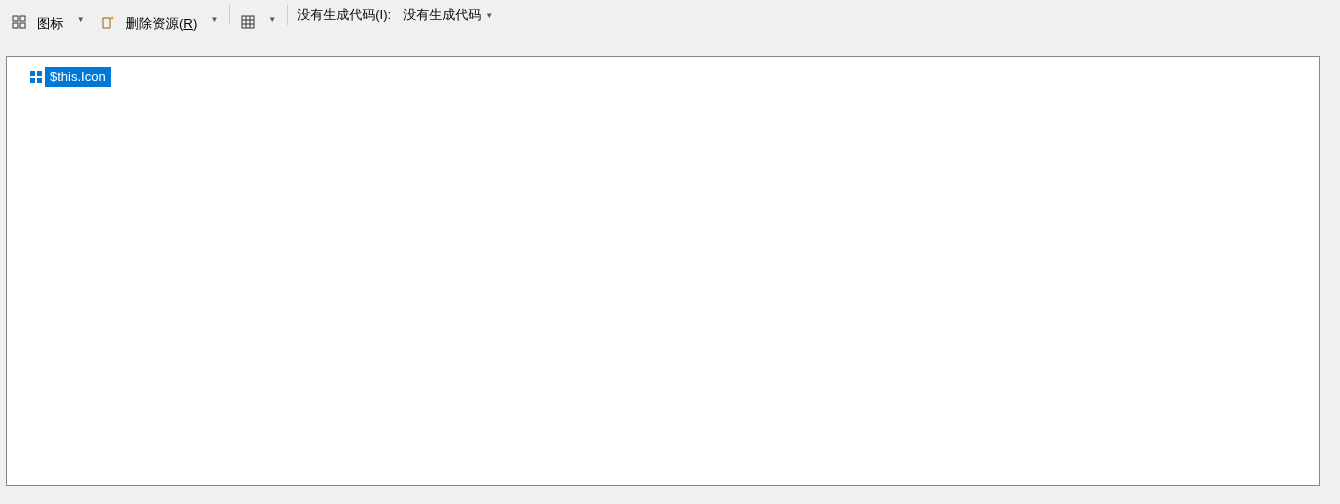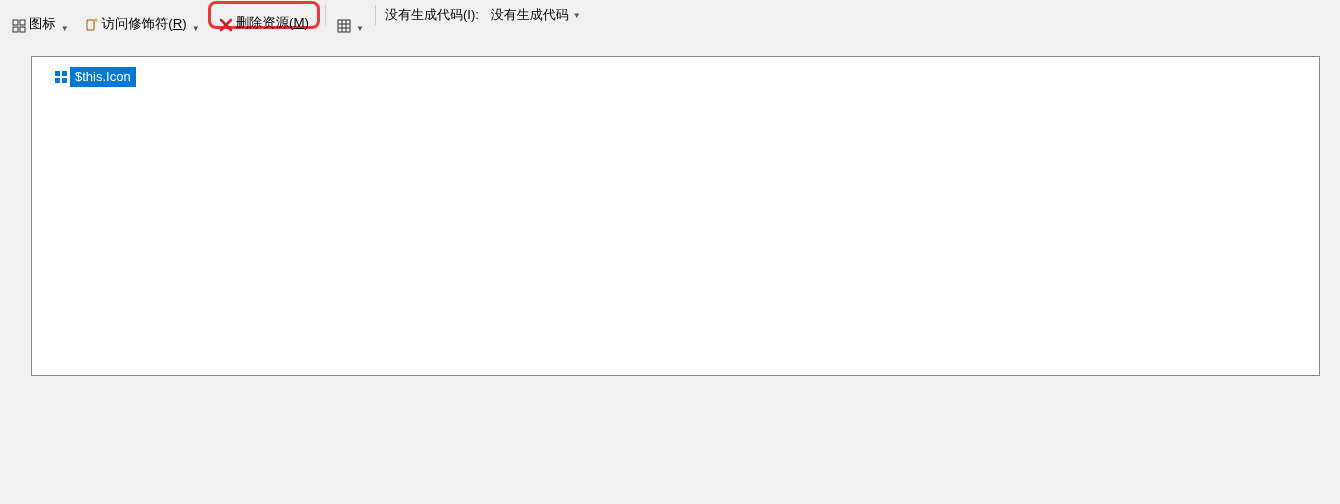--- a/index.html
+++ b/index.html
@@ -19,27 +19,27 @@
     .toolbar {
       display: flex;
       align-items: center;
       height: 30px;
       padding: 2px 6px;
       gap: 2px;
       background: #f0f0f0;
     }
     .toolbar-btn {
       display: inline-flex;
-      align-items: flex-end;
+      align-items: flex-start;
       padding: 2px 5px;
       height: 24px;
       border: 1px solid transparent;
       background: transparent;
       cursor: pointer;
-      gap: 3px;
+      gap: 11px;
       margin-top: 17px;
     }
     .dropdown-arrow {
       margin-left: 2px;
       font-size: 8px;
       color: #555;
     }
     .toolbar-sep {
       width: 1px;
       height: 20px;
@@ -65,24 +65,24 @@
       padding: 0 2px;
       height: 28px;
     }
     .highlight-box .toolbar-btn {
       height: 22px;
     }
     .underline-char {
       text-decoration: underline;
     }
     .content-area {
-      margin: 26px 20px 10px 31px;
+      margin: 26px 20px 10px 6px;
       background: #fff;
       border: 1px solid #828790;
-      height: 320px;
+      height: 430px;
       padding: 8px;
       position: relative;
     }
     .resource-item {
       display: inline-flex;
       align-items: center;
       gap: 0;
       position: absolute;
       top: 10px;
       left: 20px;
@@ -124,37 +124,25 @@
 
   <button class="toolbar-btn">
     <span>
       <svg width="16" height="16" viewBox="0 0 16 16">
         <path d="M4 3 L11 3 L11 13 L4 13 Z" fill="none" stroke="#a35a00" stroke-width="1"></path>
         <path d="M12 2 L14 4 M12 4 L14 2 M13 1 L13 5 M11 3 L15 3" stroke="#f5a623" stroke-width="0.8"></path>
         <circle cx="13" cy="3" r="1" fill="#f5a623"></circle>
       </svg>
     </span>
     <span>
-      <span>访问修饰符(</span><span class="underline-char">R</span><span>)</span>
+      <span>删除资源(</span><span class="underline-char">R</span><span>)</span>
     </span>
     <span class="dropdown-arrow">▼</span>
   </button>
 
-  <span class="highlight-box">
-    <button class="toolbar-btn">
-      <span>
-        <svg width="14" height="14" viewBox="0 0 14 14">
-          <path d="M2 2 L12 12 M12 2 L2 12" stroke="#c62828" stroke-width="2.5" stroke-linecap="round"></path>
-        </svg>
-      </span>
-      <span>
-        <span>删除资源(</span><span class="underline-char">M</span><span>)</span>
-      </span>
-    </button>
-  </span>
 
   <div class="toolbar-sep"></div>
 
   <button class="toolbar-btn">
     <span>
       <svg width="14" height="14" viewBox="0 0 14 14">
         <rect x="1" y="1" width="12" height="12" fill="none" stroke="#333" stroke-width="1"></rect>
         <line x1="1" y1="5" x2="13" y2="5" stroke="#333" stroke-width="1"></line>
         <line x1="1" y1="9" x2="13" y2="9" stroke="#333" stroke-width="1"></line>
         <line x1="5" y1="1" x2="5" y2="13" stroke="#333" stroke-width="1"></line>

